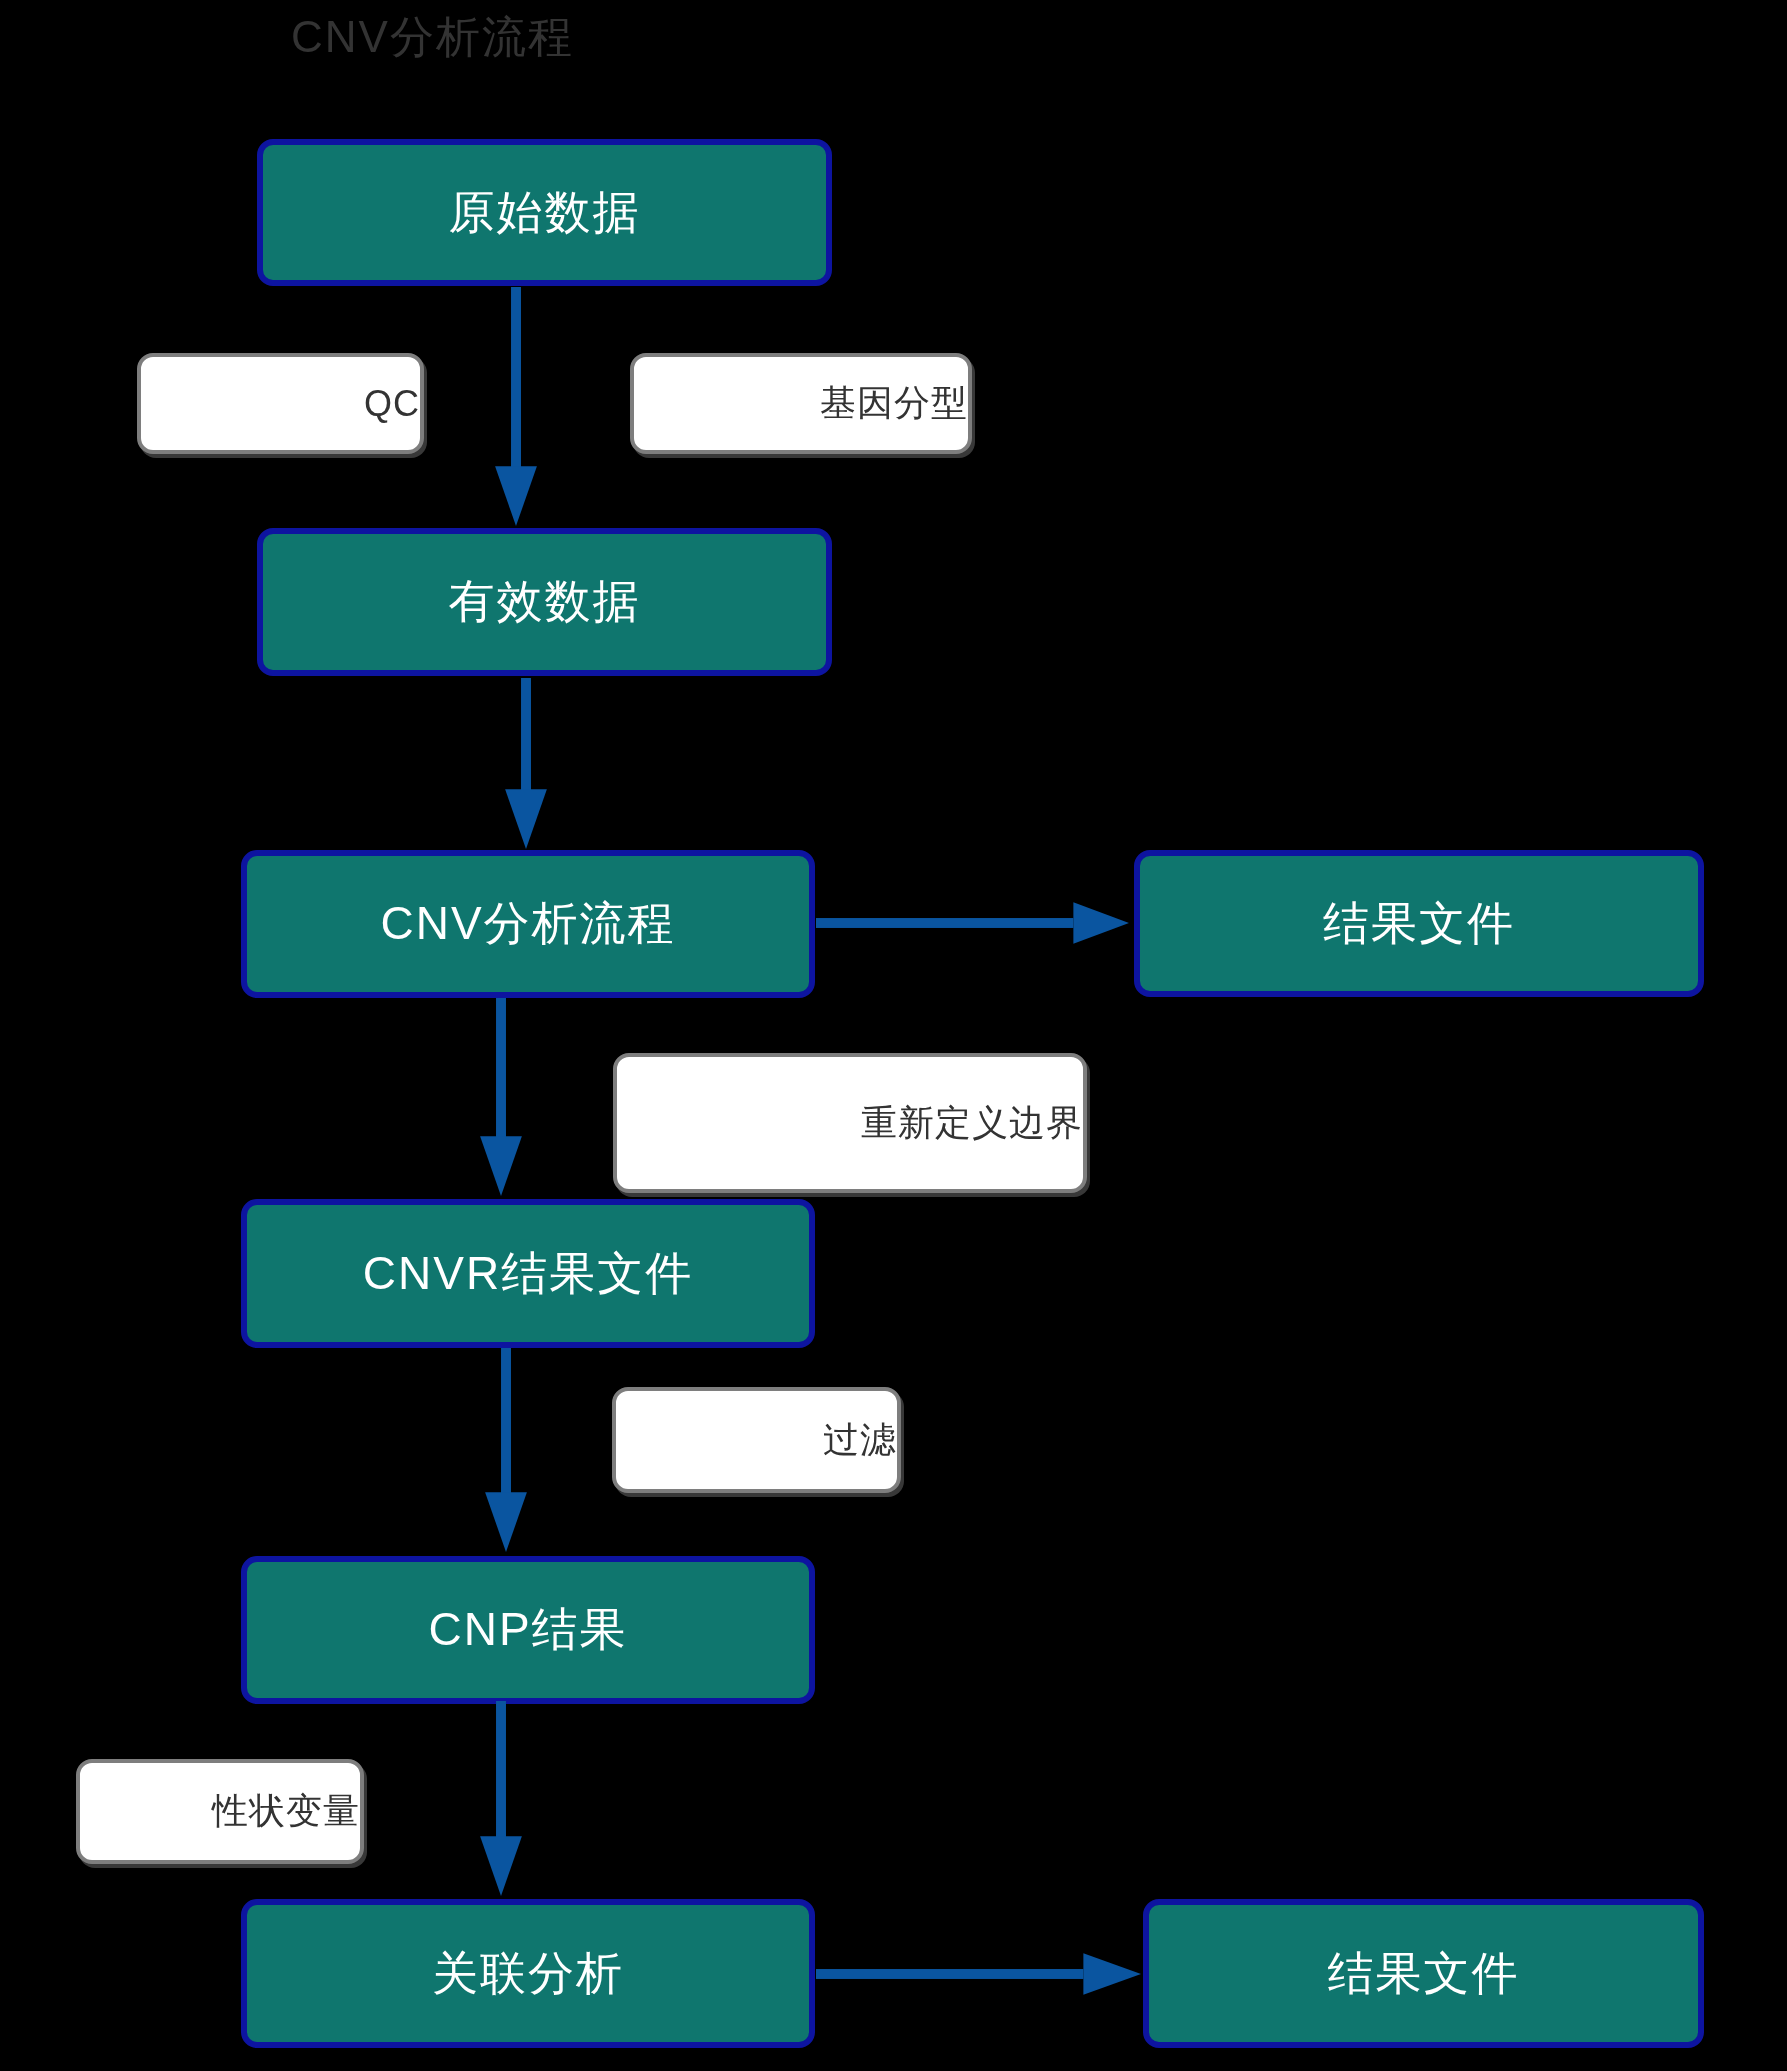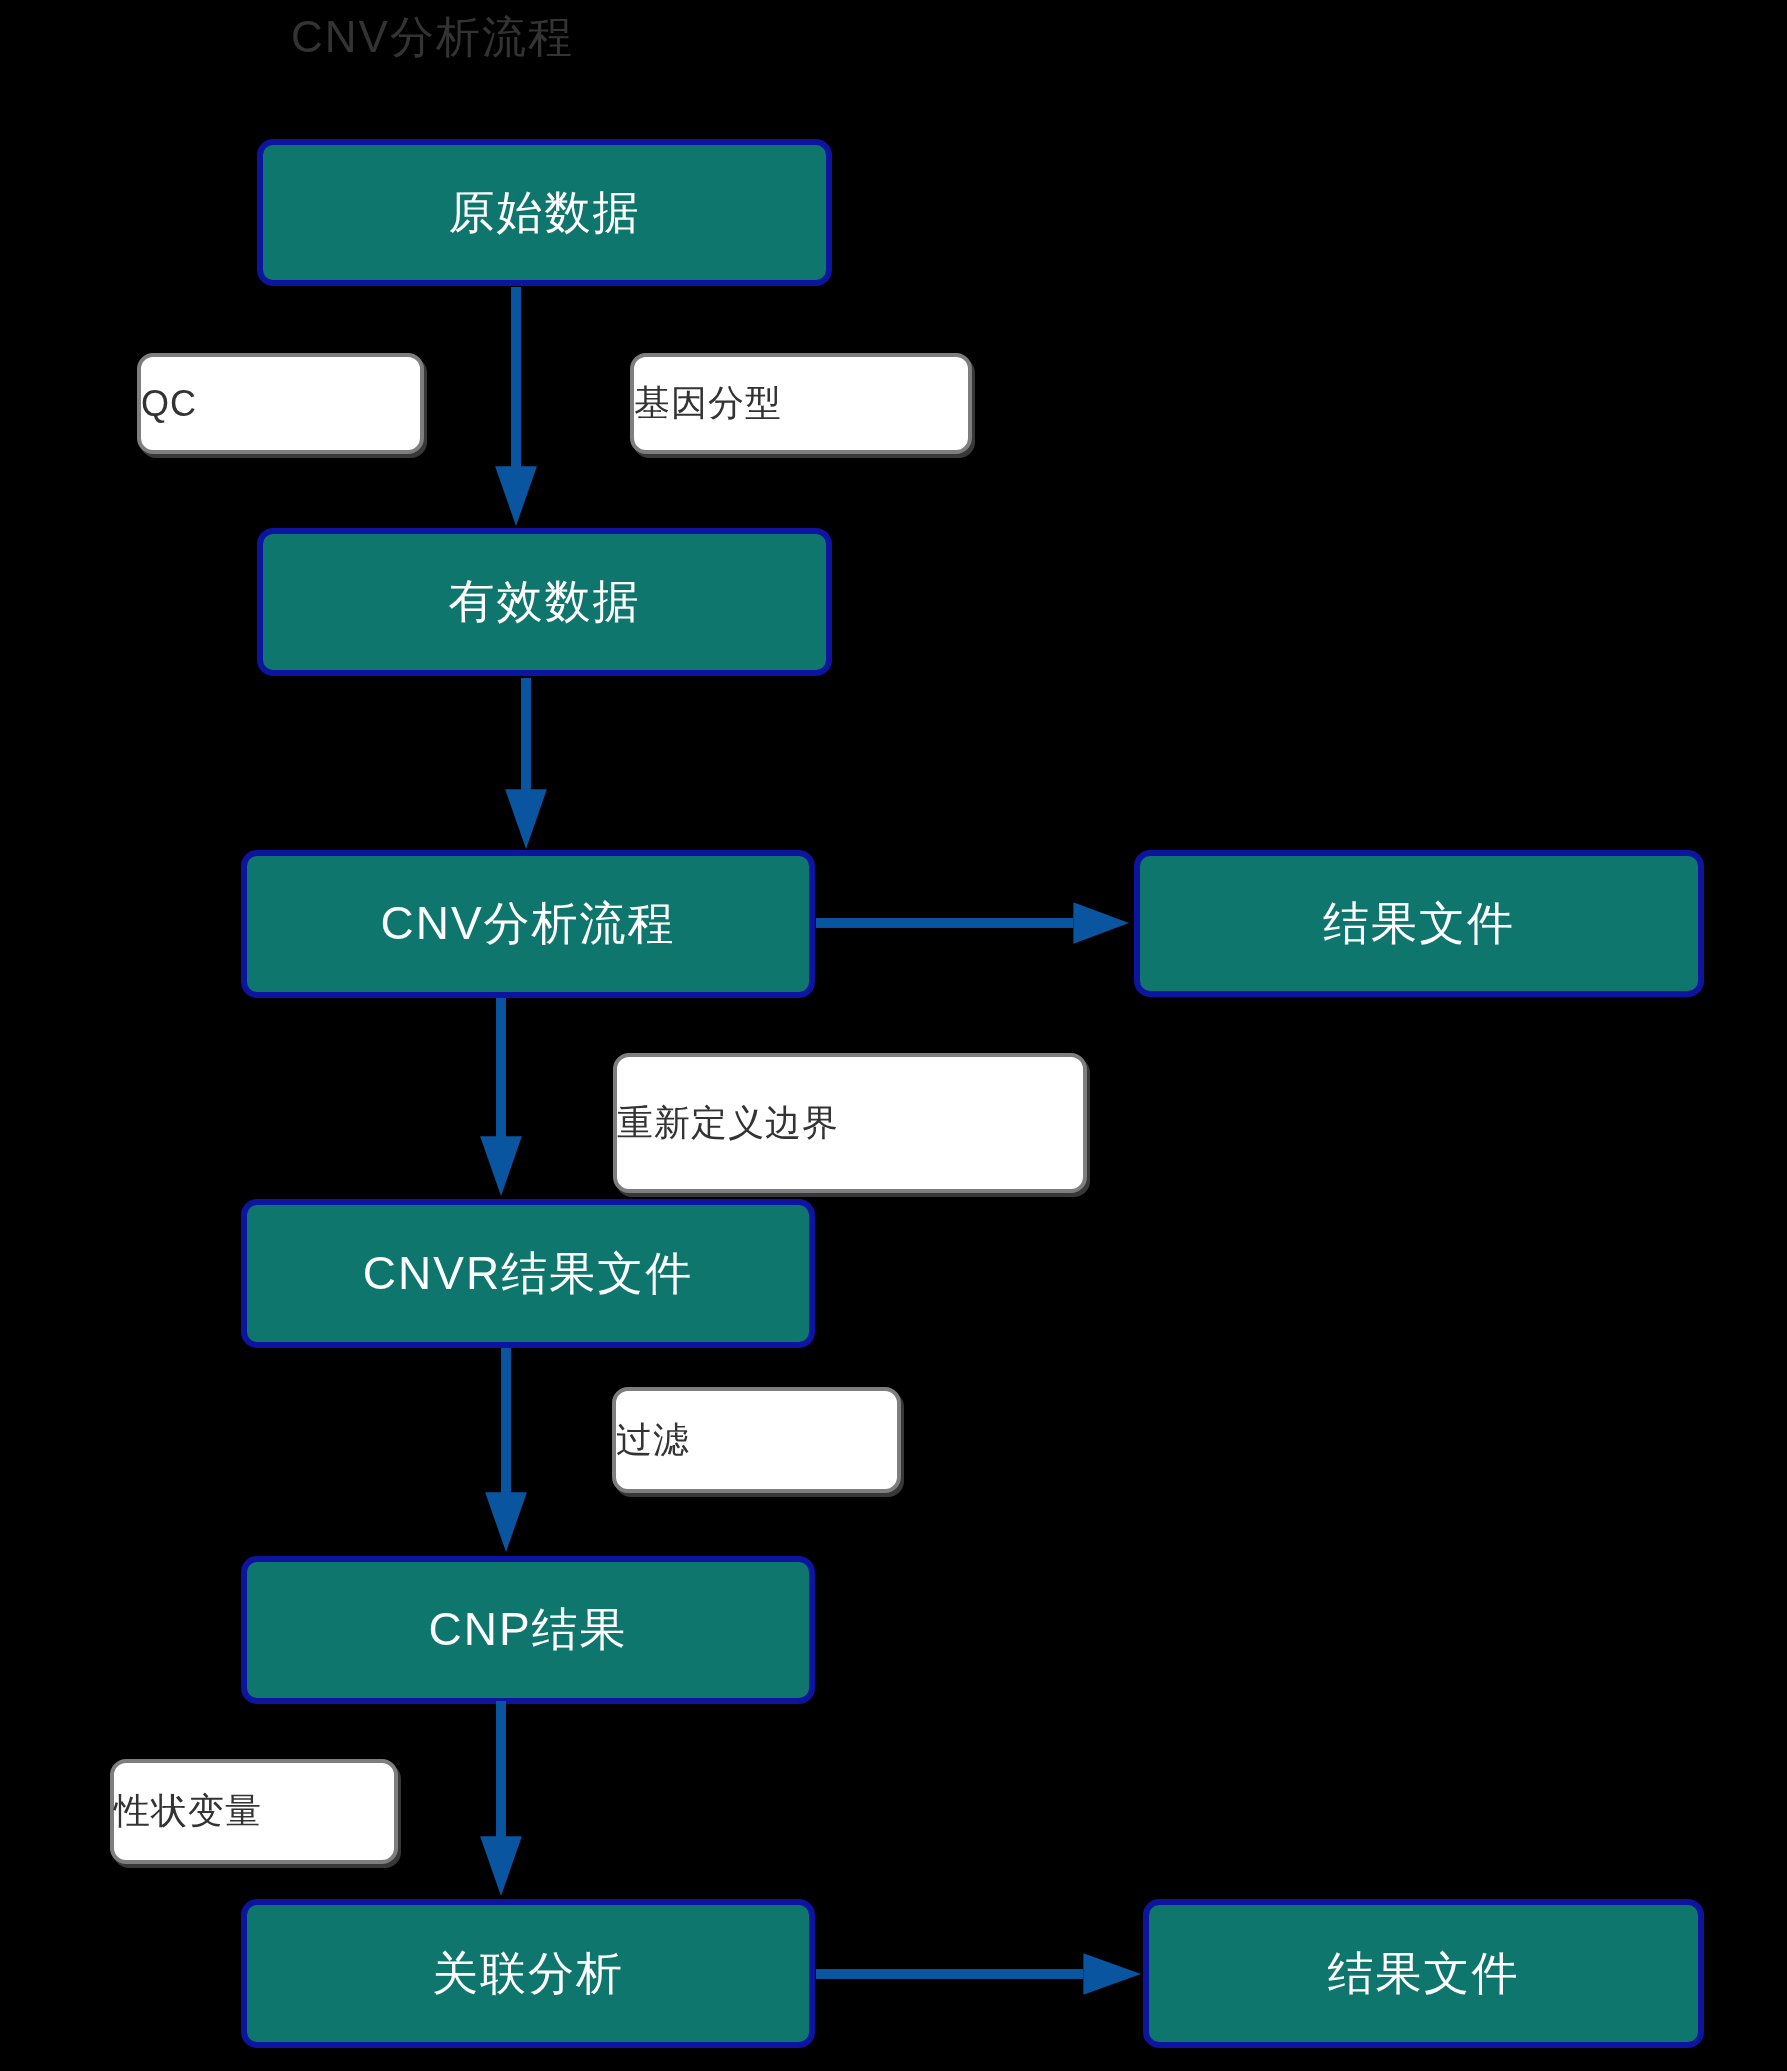--- a/index.html
+++ b/index.html
@@ -40,21 +40,21 @@
   }
   .plabel {
     position: absolute;
     box-sizing: border-box;
     background: #ffffff;
     border: 4px solid #7e7e7e;
     border-radius: 16px;
     box-shadow: 3px 4px 0 rgba(125,125,125,0.45);
     display: flex;
     align-items: center;
-    justify-content: flex-start;
+    justify-content: flex-end;
     color: #333333;
     font-size: 36px;
     letter-spacing: 1px;
     white-space: nowrap;
   }
   .arrow {
     position: absolute;
   }
   .arrow svg { display: block; }
   .arrow .stroke { fill: #0a55a0; }
@@ -107,21 +107,21 @@
   </div>
 
   <div class="plabel" style="left:613px; top:1053px; width:474px; height:140px;">
     <span>重新定义边界</span>
   </div>
 
   <div class="plabel" style="left:612px; top:1387px; width:289px; height:106px;">
     <span>过滤</span>
   </div>
 
-  <div class="plabel" style="left:76px; top:1759px; width:288px; height:105px;margin-left:34px;">
+  <div class="plabel" style="left:76px; top:1759px; width:288px; height:105px;">
     <span>性状变量</span>
   </div>
 
   <div class="arrow" style="left:494px; top:287px;">
     <svg width="44" height="239" viewBox="0 0 44 240">
       <rect class="stroke" x="17" y="0" width="10" height="182"></rect>
       <polygon class="stroke" points="1,180 43,180 22,240"></polygon>
     </svg>
   </div>
 

